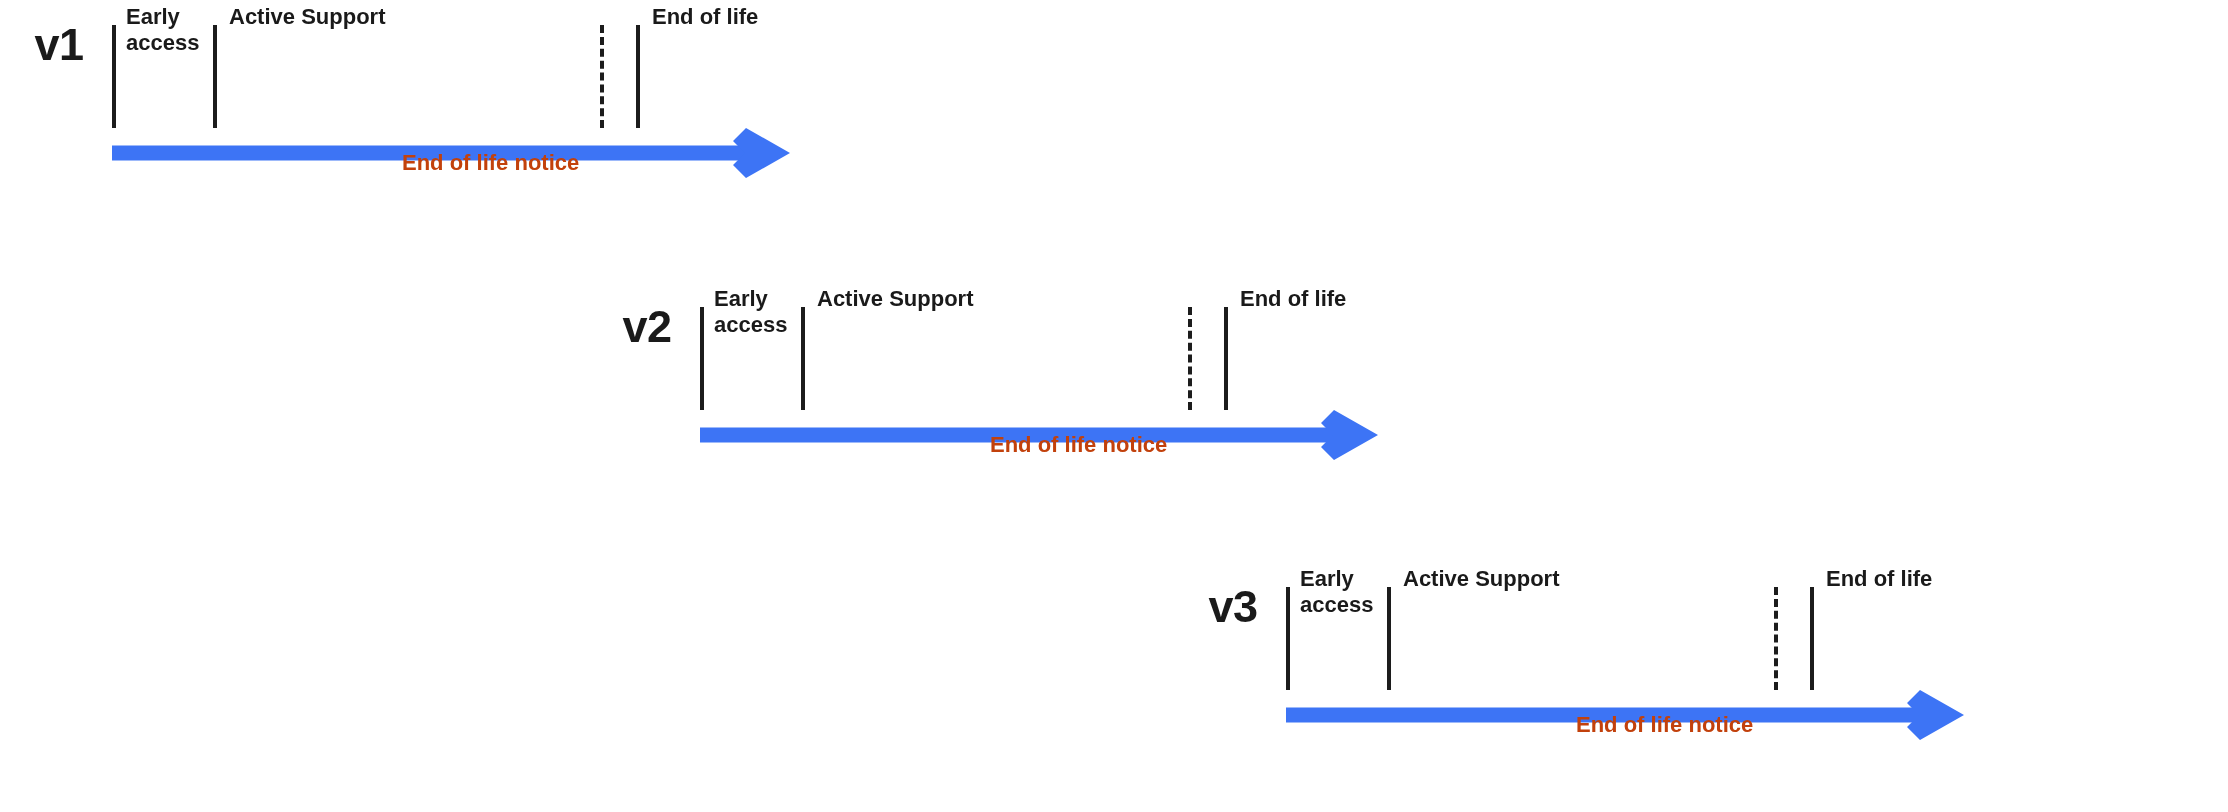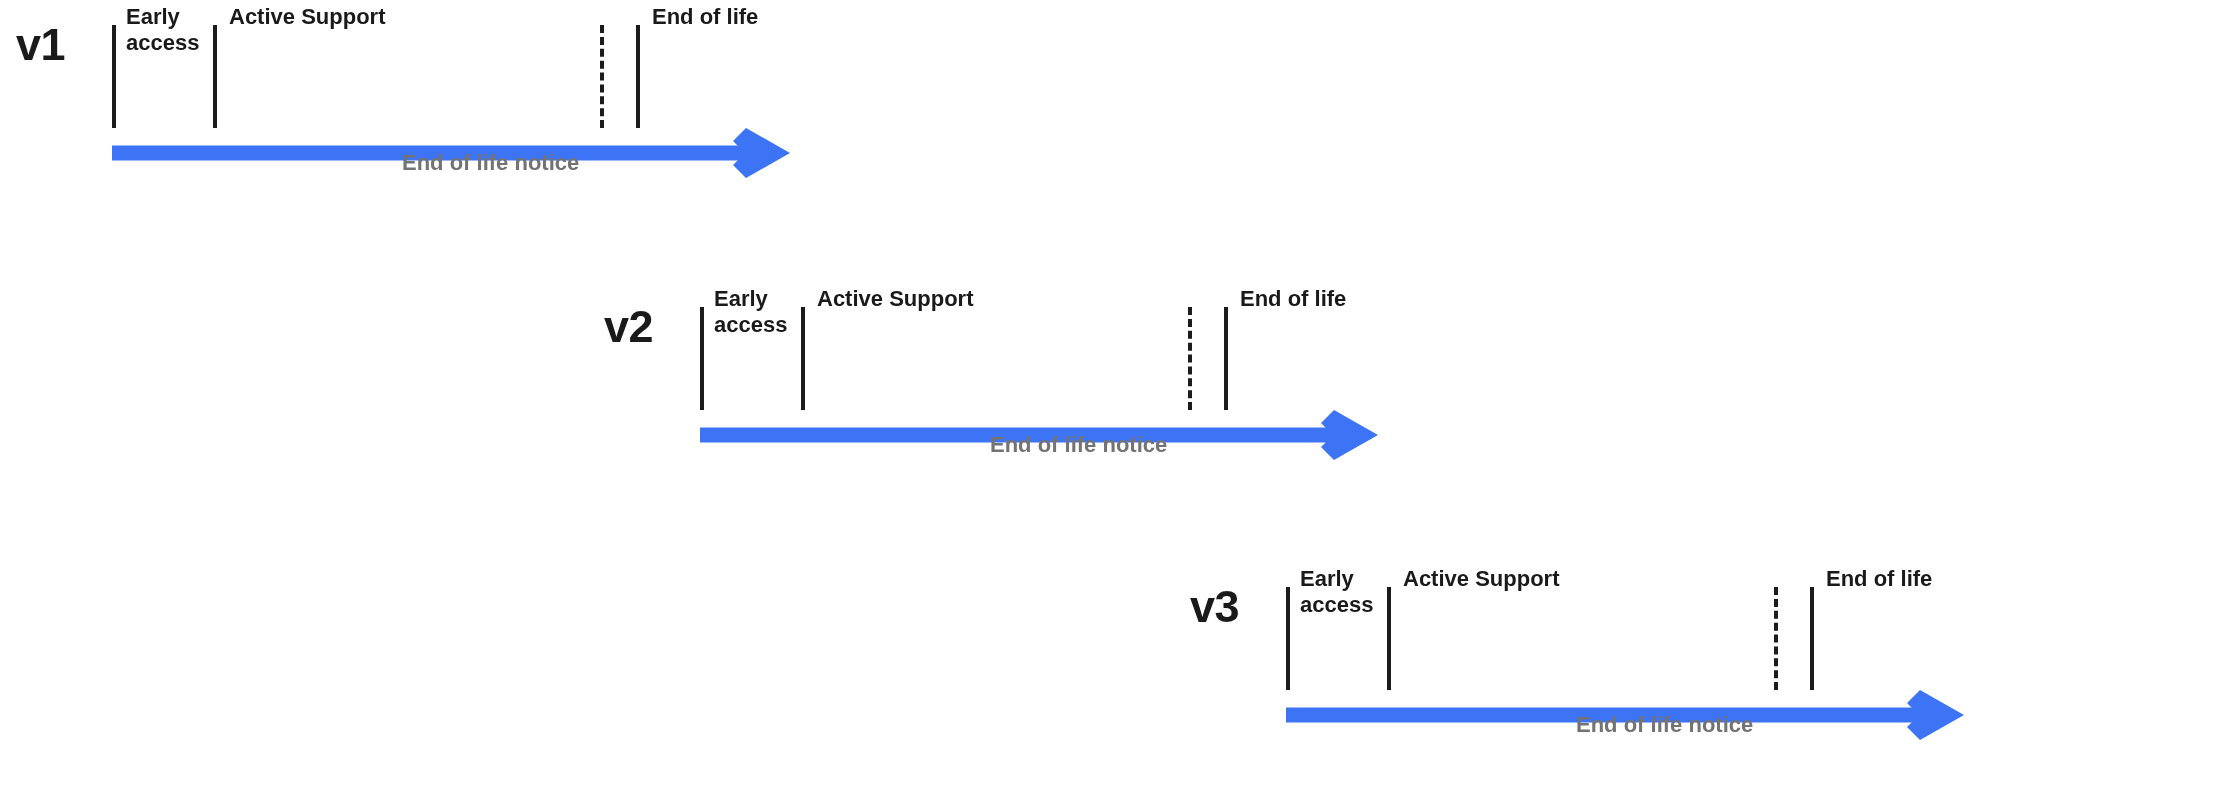--- a/index.html
+++ b/index.html
@@ -26,21 +26,21 @@
     position: absolute;
     height: 200px;
   }
 
   
   .version-label {
     position: absolute;
     left: 0;
     top: 22px;
     width: 86px;
-    text-align: left;
+    text-align: center;
     font-size: 45px;
     font-weight: 700;
     color: #1a1a1a;
     letter-spacing: -0.5px;
     line-height: 1;
     font-family: "Liberation Sans", sans-serif;
   }
 
   
   .track {
@@ -83,21 +83,21 @@
     height: 54px;
   }
   .arrow-wrap svg { display: block; }
 
   
   .notice-label {
     position: absolute;
     top: 150px;
     font-size: 22px;
     font-weight: 700;
-    color: #737373;
+    color: #c2410c;
     white-space: nowrap;
     font-family: "Liberation Sans", sans-serif;
   }
 </style>
 </head>
 <body>
 
 <div id="diagram">
     <div class="timeline" style="left: 16px; top: 0px;">
       <div class="version-label">v1</div>

